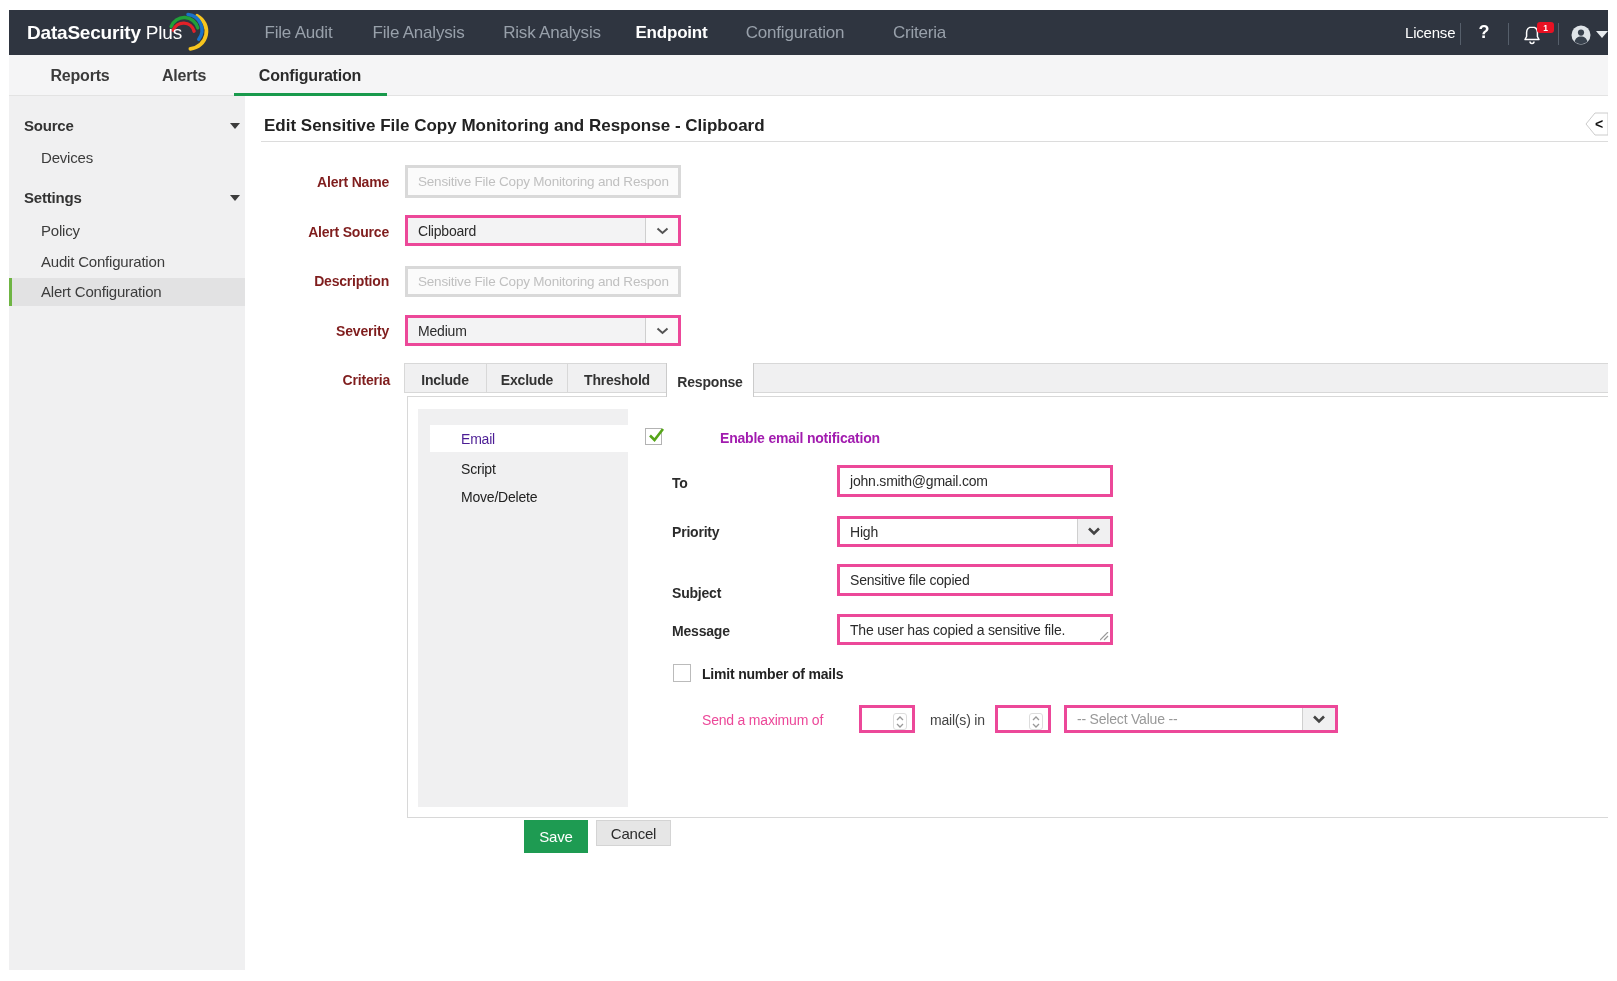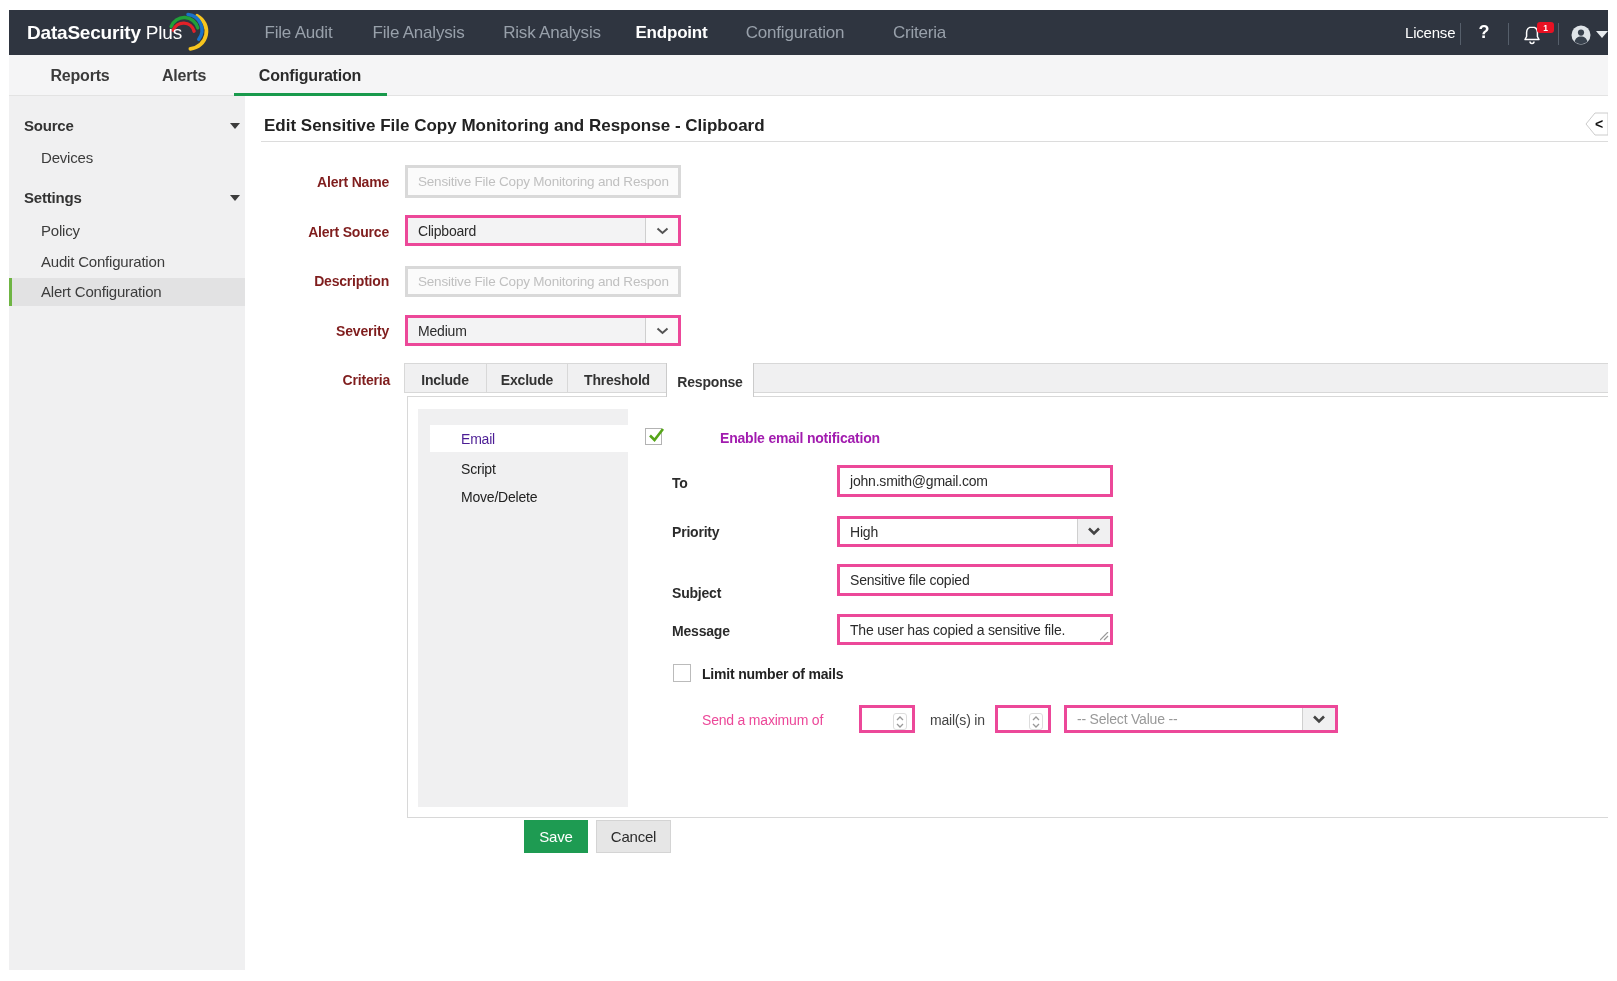--- a/index.html
+++ b/index.html
@@ -177,15 +177,15 @@
     <div class="inp" style="left:656px;top:308px;width:274px;height:28px;color:#999;">-- Select Value --
       <div class="sel-arrow" style="background:#f0f0f1;">
         <svg width="14" height="9" viewBox="0 0 14 9">
             <path d="M2 1.5 L7 6.5 L12 1.5" fill="none" stroke="#444" stroke-width="2.6"></path>
           </svg>
       </div>
     </div>
   </div>
 
   <div class="abs" style="left:515px;top:810px;width:64px;height:33px;background:#1e9b52;color:#fff;font-size:15px;display:flex;align-items:center;justify-content:center;">Save</div>
-  <div class="abs" style="left:587px;top:810px;width:75px;height:33px;background:#e6e6e6;border:1px solid #d4d4d4;color:#2b2b2b;font-size:15px;display:flex;align-items:center;justify-content:center;">Cancel</div>
+  <div class="abs" style="left:587px;top:810px;width:75px;height:26px;background:#e6e6e6;border:1px solid #d4d4d4;color:#2b2b2b;font-size:15px;display:flex;align-items:center;justify-content:center;">Cancel</div>
 
 </div>
 
 </body></html>

